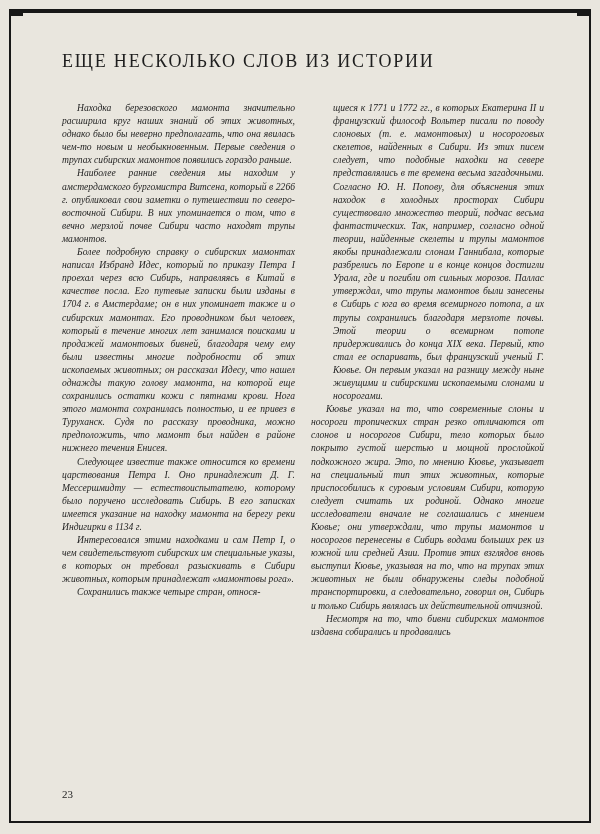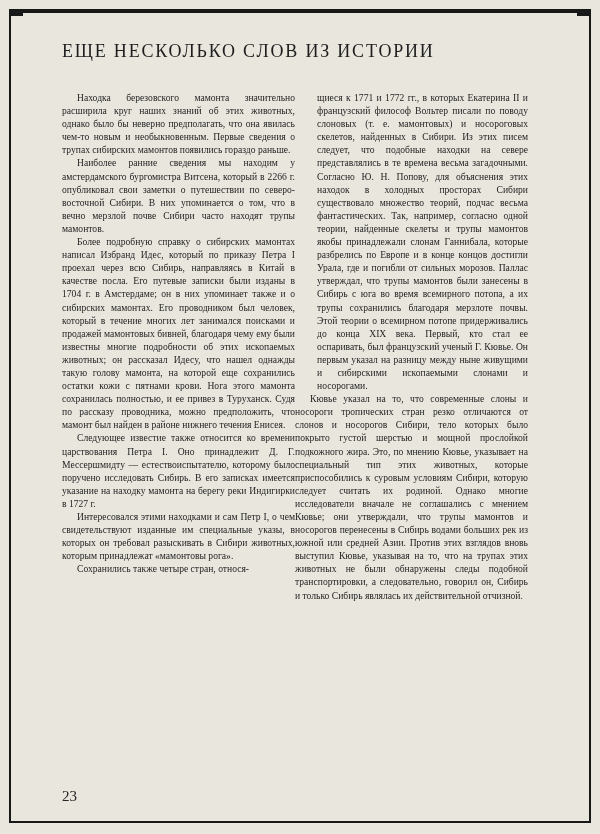--- a/index.html
+++ b/index.html
@@ -23,81 +23,84 @@
     position: absolute;
     top: -4px;
     width: 14px; height: 7px;
     background: #181818;
   }
   .frame::before { left: -2px; }
   .frame::after { right: -2px; }
   .content {
     position: absolute;
     left: 62px;
-    top: 36px;
+    top: 46px;
     width: 482px;
   }
   h1.title {
     font-size: 18px;
     font-weight: normal;
     letter-spacing: 1.8px;
     line-height: 31px;
     margin: 0 0 24px 0;
     color: #1e1e1e;
   }
   .columns {
     display: flex;
+    gap: 16px;
+    font-style: italic;
   }
   .col {
     width: 233px;
     font-size: 9.6px;
     line-height: 13.1px;
     text-align: justify;
     color: #242424;
   }
   .col p {
     margin: 0;
     text-indent: 15px;
   }
   .col p.cont {
     text-indent: 0;
     margin-left: 22px;
   }
   .page-number {
     position: absolute;
     left: 62px;
     top: 788px;
-    font-size: 15px;
+    font-size: 11px;
     color: #242424;
   }
 </style>
 </head>
 <body>
 
 <div class="frame"></div>
 
 <div class="content">
 
   <h1 class="title">
     <span>ЕЩЕ НЕСКОЛЬКО СЛОВ ИЗ ИСТОРИИ</span><br>
   </h1>
 
   <div class="columns">
 
     <div class="col">
       <p>Находка березовского мамонта значительно расширила круг наших знаний об этих животных, однако было бы неверно предполагать, что она явилась чем-то новым и необыкновенным. Первые сведения о трупах сибирских мамонтов появились гораздо раньше.</p>
       <p>Наиболее ранние сведения мы находим у амстердамского бургомистра Витсена, который в 2266 г. опубликовал свои заметки о путешествии по северо-восточной Сибири. В них упоминается о том, что в вечно мерзлой почве Сибири часто находят трупы мамонтов.</p>
       <p>Более подробную справку о сибирских мамонтах написал Избранд Идес, который по приказу Петра I проехал через всю Сибирь, направляясь в Китай в качестве посла. Его путевые записки были изданы в 1704 г. в Амстердаме; он в них упоминает также и о сибирских мамонтах. Его проводником был человек, который в течение многих лет занимался поисками и продажей мамонтовых бивней, благодаря чему ему были известны многие подробности об этих ископаемых животных; он рассказал Идесу, что нашел однажды такую голову мамонта, на которой еще сохранились остатки кожи с пятнами крови. Нога этого мамонта сохранилась полностью, и ее привез в Туруханск. Судя по рассказу проводника, можно предположить, что мамонт был найден в районе нижнего течения Енисея.</p>
-      <p>Следующее известие также относится ко времени царствования Петра I. Оно принадлежит Д. Г. Мессершмидту — естествоиспытателю, которому было поручено исследовать Сибирь. В его записках имеется указание на находку мамонта на берегу реки Индигирки в 1727 г.</p>
-      <p>Интересовался этими находками и сам Петр I, о чем свидетельствуют изданные им специальные указы, в которых он требовал разыскивать в Сибири животных, которым принадлежат «мамонтовы рога».</p>
+      <p>Следующее известие также относится ко времени царствования Петра I. Оно принадлежит Д. Г. Мессершмидту — естествоиспытателю, которому было поручено исследовать Сибирь. В его записках имеется указание на находку мамонта на берегу реки Индигирки в 1134 г.</p>
+      <p>Интересовался этими находками и сам Петр I, о чем свидетельствуют сибирских им специальные указы, в которых он требовал разыскивать в Сибири животных, которым принадлежат «мамонтовы рога».</p>
       <p>Сохранились также четыре стран, относя-</p>
     </div>
 
     <div class="col">
       <p class="cont">щиеся к 1771 и 1772 гг., в которых Екатерина II и французский философ Вольтер писали по поводу слоновых (т. е. мамонтовых) и носороговых скелетов, найденных в Сибири. Из этих писем следует, что подобные находки на севере представлялись в те времена весьма загадочными. Согласно Ю. Н. Попову, для объяснения этих находок в холодных просторах Сибири существовало множество теорий, подчас весьма фантастических. Так, например, согласно одной теории, найденные скелеты и трупы мамонтов якобы принадлежали слонам Ганнибала, которые разбрелись по Европе и в конце концов достигли Урала, где и погибли от сильных морозов. Паллас утверждал, что трупы мамонтов были занесены в Сибирь с юга во время всемирного потопа, а их трупы сохранились благодаря мерзлоте почвы. Этой теории о всемирном потопе придерживались до конца XIX века. Первый, кто стал ее оспаривать, был французский ученый Г. Кювье. Он первым указал на разницу между ныне живущими и сибирскими ископаемыми слонами и носорогами.</p>
       <p>Кювье указал на то, что современные слоны и носороги тропических стран резко отличаются от слонов и носорогов Сибири, тело которых было покрыто густой шерстью и мощной прослойкой подкожного жира. Это, по мнению Кювье, указывает на специальный тип этих животных, которые приспособились к суровым условиям Сибири, которую следует считать их родиной. Однако многие исследователи вначале не соглашались с мнением Кювье; они утверждали, что трупы мамонтов и носорогов перенесены в Сибирь водами больших рек из южной или средней Азии. Против этих взглядов вновь выступил Кювье, указывая на то, что на трупах этих животных не были обнаружены следы подобной транспортировки, а следовательно, говорил он, Сибирь и только Сибирь являлась их действительной отчизной.</p>
+      <p>Несмотря на то, что бивни сибирских мамонтов издавна собирались и продавались</p>
     </div>
 
   </div>
 
 </div>
 
 <div class="page-number">23</div>
 
 </body></html>

